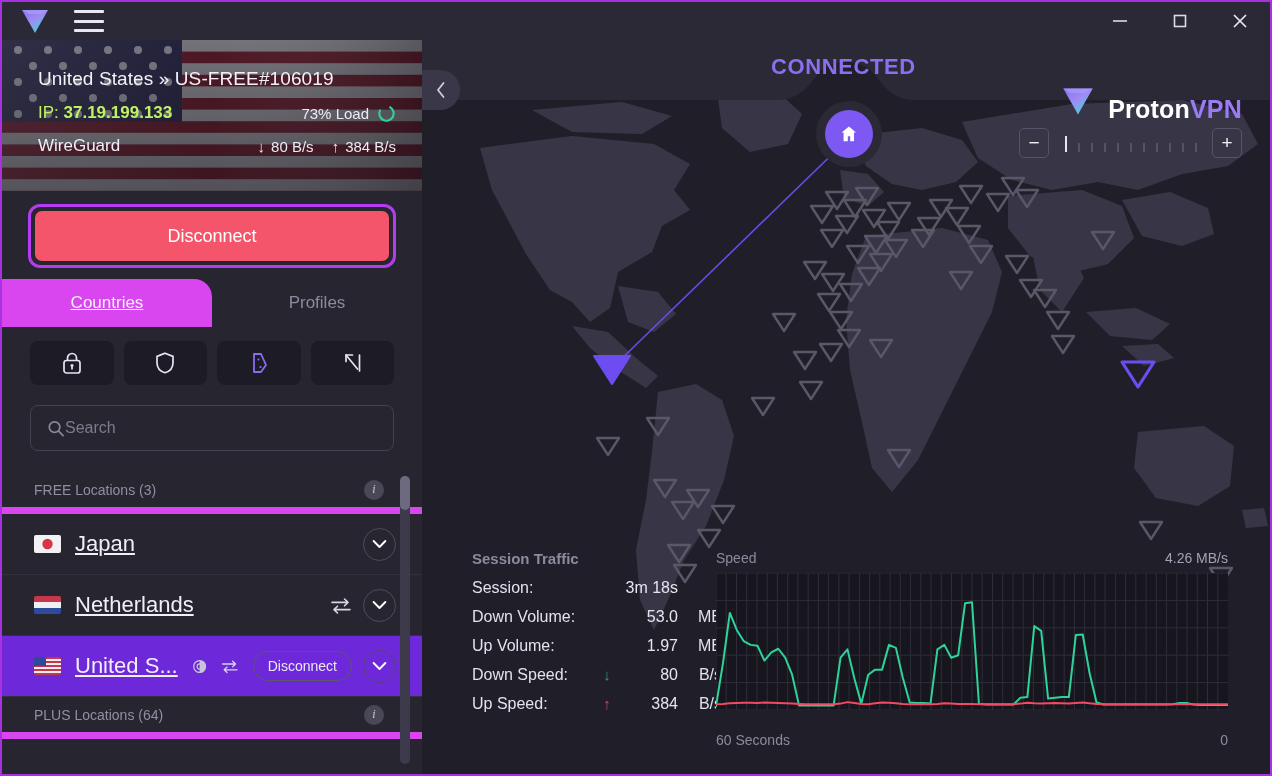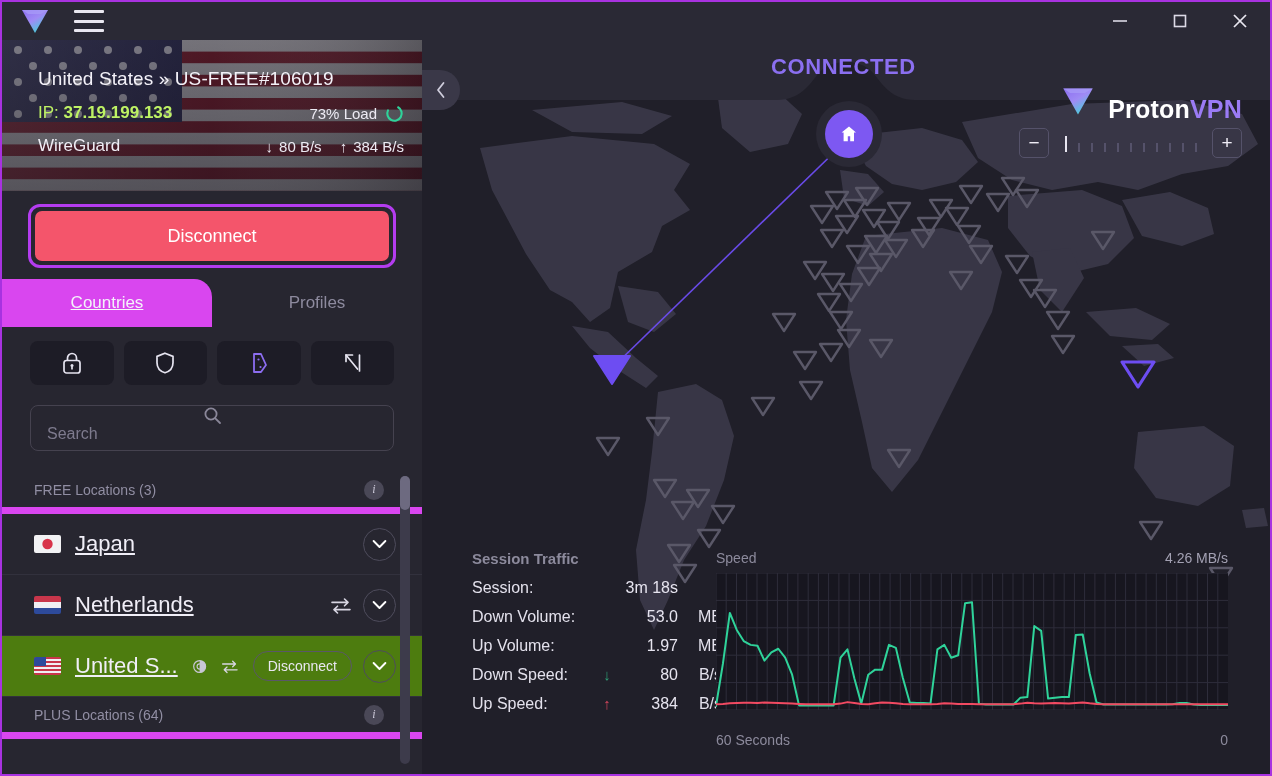--- a/index.html
+++ b/index.html
@@ -42,21 +42,21 @@
     background: #272630; z-index: 30; overflow: hidden;
   }
   .serverhead {
     position: relative; height: 151px; width: 420px;
     overflow: hidden;
     background: #2a1a22;
   }
   .flagbg { position: absolute; inset: 0; }
   .shade { position:absolute; inset:0; background:
      linear-gradient(to bottom, rgba(20,18,26,.42), rgba(20,18,26,.62)); }
-  .sh-text { position: relative; padding: 28px 18px 0 36px; }
+  .sh-text { position: relative; padding: 28px 26px 0 36px; }
   .sh-line1 { font-size: 19px; color:#f3f1f8; letter-spacing:.1px; }
   .sh-row { display:flex; align-items:center; justify-content:space-between; margin-top: 13px; }
   .sh-ip { font-size: 17px; color:#bef264; }
   .sh-ip b { font-weight: 700; }
   .sh-load { font-size: 15px; color:#eceaf3; display:flex; align-items:center; gap:8px; }
   .loadring { width:19px; height:19px; display:block; }
   .sh-proto { font-size: 17px; color:#efedf5; }
   .sh-speeds { font-size:15px; color:#eceaf3; display:flex; gap:18px; }
   .sh-speeds span { display:flex; align-items:center; gap:6px; }
 
@@ -88,21 +88,20 @@
   .toolrow { display:flex; gap:10px; padding: 14px 28px 0 28px; }
   .toolbtn {
     flex:1; height: 44px; background:#1d1c26; border-radius:8px;
     display:flex; align-items:center; justify-content:center; cursor:pointer;
   }
 
   .searchbox {
     margin: 20px 28px 0 28px; height: 46px; border:1px solid #45424f;
     border-radius: 8px; display:flex; align-items:center; gap:0;
     padding: 0 16px;
-    flex-direction: column;
   }
   .searchbox input {
     background: transparent; border: none; outline: none;
     color:#e6e4ee; font-size:16px; font-family:"Liberation Sans", sans-serif;
     width: 100%;
   }
   .searchbox input::placeholder { color:#7e7b8e; }
 
   .listwrap { position:relative; margin-top: 21px; height: 297px; }
   .grouphdr {
@@ -115,21 +114,21 @@
     width:20px;height:20px;border-radius:50%;background:#4a4857;
     color:#cbc8d8;font-size:12px;font-style:italic;
     display:flex;align-items:center;justify-content:center;
     font-family:"Liberation Serif", serif; cursor:pointer;
   }
   .crow {
     height: 61px; display:flex; align-items:center;
     padding: 0 26px 0 32px; gap: 14px;
     border-bottom: 1px solid #32313d; cursor:pointer;
   }
-  .crow.sel { background:#4d7c0f; }
+  .crow.sel { background:#6d28d9; }
   .flag { width: 27px; height: 18px; border-radius:2px; flex:none; display:block; }
   .cname { font-size:22px; color:#f0eef7; white-space:nowrap;text-decoration:underline; }
   .rowicons { display:flex; align-items:center; gap:11px; margin-left:auto; }
   .pillbtn {
     height:30px; padding: 0 14px; border-radius:15px;
     border:1px solid #5a5769; background:transparent; color:#e9e7f1;
     font-size:14px; font-family:"Liberation Sans", sans-serif; cursor:pointer;
   }
   .chev {
     width:33px;height:33px;border-radius:50%;border:1px solid #4e4c5c;

